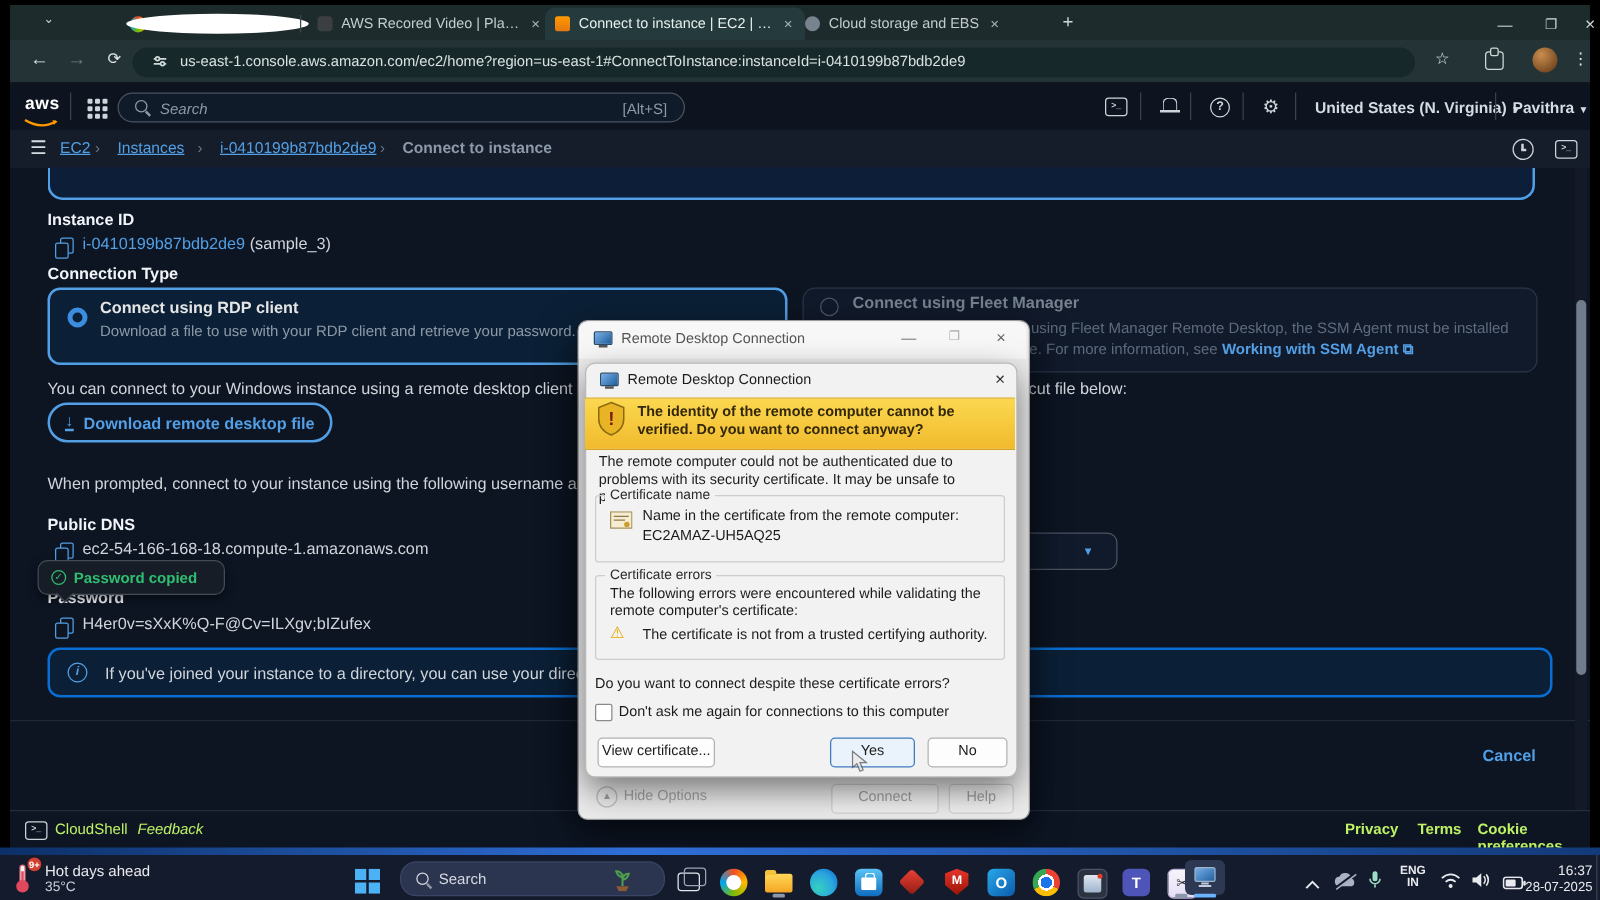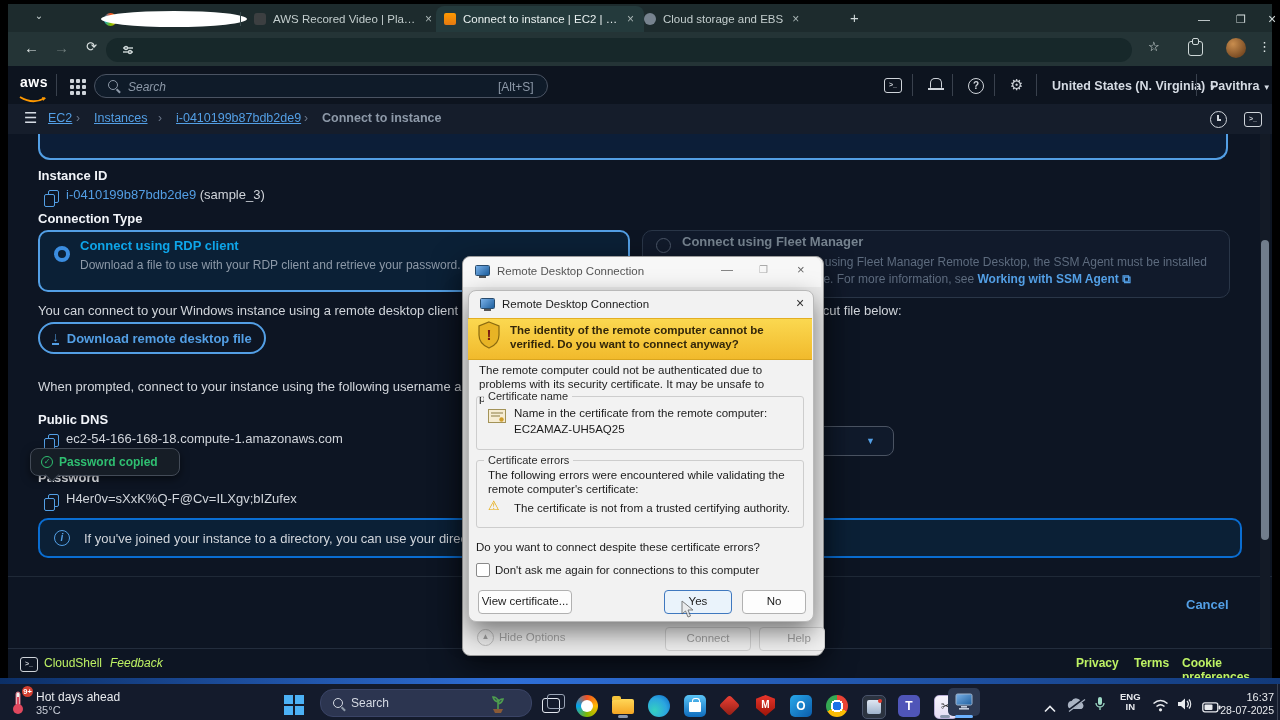--- a/index.html
+++ b/index.html
@@ -174,20 +174,21 @@
   <div class="abs" style="left:122px;top:42px;width:12px;height:12px;">
     <svg width="12" height="12" viewBox="0 0 12 12">
         <g stroke="#cfd8d8" stroke-width="1.4">
           <line x1="1" y1="4" x2="11" y2="4"></line>
           <line x1="1" y1="8" x2="11" y2="8"></line>
           <circle cx="4" cy="4" r="1.5" fill="#17282a"></circle>
           <circle cx="8" cy="8" r="1.5" fill="#17282a"></circle>
         </g>
       </svg>
   </div>
+  <div id="urltext" class="abs nowrap">us-east-1.console.aws.amazon.com/ec2/home?region=us-east-1#ConnectToInstance:instanceId=i-0410199b87bdb2de9</div>
   <div class="navglyph abs" style="left:1148px;font-size:13px;">☆</div>
   <div class="abs" style="left:1188px;top:41px;width:13px;height:13px;border:1.6px solid #cfd8d8;border-radius:3px;">
     <span class="abs" style="left:3px;top:-4px;width:5px;height:5px;background:#243436;border:1.6px solid #cfd8d8;border-radius:2px;"></span>
   </div>
   <div id="avatar" class="abs"></div>
   <div class="navglyph abs" style="left:1258px;font-size:13px;letter-spacing:0;">⋮</div>
 
   <div id="awsnav" class="abs"></div>
   <div id="awslogo" class="abs">aws</div>
   <div id="awssmile" class="abs">
@@ -233,21 +234,21 @@
   <div class="abs" style="left:38px;top:134px;width:1186px;height:24px;border:2px solid #539fe5;border-top:none;border-radius:0 0 12px 12px;background:#0c1e38;"></div>
 
   <div class="h3 abs" style="left:38px;top:168px;">Instance ID</div>
   <div class="copyic abs" style="left:48px;top:190px;"></div>
   <div class="abs body" style="left:66px;top:187px;"><span class="link">i-0410199b87bdb2de9</span><span> (sample_3)</span></div>
 
   <div class="h3 abs" style="left:38px;top:211px;">Connection Type</div>
 
   <div id="rdpcard" class="card abs"></div>
   <div class="radio-on abs" style="left:54px;top:246px;"></div>
-  <div class="abs" style="left:80px;top:238px;font-weight:bold;font-size:13px;color:#0ea5e9;">Connect using RDP client</div>
+  <div class="abs" style="left:80px;top:238px;font-weight:bold;font-size:13px;color:#e5e5e5;">Connect using RDP client</div>
   <div class="muted abs" style="left:80px;top:258px;">Download a file to use with your RDP client and retrieve your password.</div>
 
   <div id="fleetcard" class="card abs"></div>
   <div class="radio-off abs" style="left:656px;top:238px;"></div>
   <div class="abs" style="left:682px;top:234px;font-weight:bold;font-size:13px;color:#76838f;">Connect using Fleet Manager</div>
   <div class="abs" style="left:682px;top:254px;width:536px;font-size:12px;color:#5d6b7e;line-height:17px;"><span>To connect to the instance using Fleet Manager Remote Desktop, the SSM Agent must be installed and running on the instance. For more information, see </span><span class="link" style="font-weight:bold;">Working with SSM Agent</span><span class="link" style="font-weight:bold;"> ⧉</span></div>
 
   <div class="body abs nowrap" style="left:38px;top:303px;">You can connect to your Windows instance using a remote desktop client of your choice, and by downloading and running the RDP shortcut file below:</div>
   <div id="dlbtn" class="abs">
       <span class="dlarrow">↓</span>
@@ -294,21 +295,21 @@
     <div class="abs" style="left:0;top:0;width:358px;height:30px;background:#f7f7f7;border-radius:8px 8px 0 0;">
       <span class="monitor abs" style="left:12px;top:8px;"></span>
       <span class="dtitle abs" style="left:34px;top:8px;color:#555;">Remote Desktop Connection</span>
       <span class="abs" style="left:258px;top:6px;color:#777;font-size:12px;">—</span>
       <span class="abs" style="left:296px;top:7px;color:#aaa;font-size:10px;">❐</span>
       <span class="abs" style="left:334px;top:5px;color:#666;font-size:13px;">×</span>
     </div>
     <div class="abs" style="left:14px;top:372px;width:15px;height:15px;border:1.4px solid #bcbcbc;border-radius:50%;color:#9e9e9e;font-size:8px;text-align:center;line-height:14px;">▲</div>
     <div class="abs" style="left:36px;top:374px;font-size:11.5px;color:#a3a3a3;">Hide Options</div>
     <div class="dbtn dbtn-ghost abs" style="left:202px;top:370px;width:84px;height:22px;">Connect</div>
-    <div class="dbtn dbtn-ghost abs" style="left:296px;top:370px;width:50px;height:22px;padding-left:14px;">Help</div>
+    <div class="dbtn dbtn-ghost abs" style="left:296px;top:370px;width:50px;height:22px;">Help</div>
   </div>
 
   <div id="dlg" class="abs"></div>
   <div class="abs" style="left:468px;top:290px;width:344px;height:28px;z-index:5;">
     <span class="monitor abs" style="left:12px;top:8px;"></span>
     <span class="dtitle abs" style="left:34px;top:8px;">Remote Desktop Connection</span>
     <span class="abs" style="left:328px;top:5px;color:#333;font-size:14px;">×</span>
   </div>
   <div id="warnband" class="abs" style="z-index:5;"></div>
   <div class="abs" style="left:477px;top:321px;z-index:5;">

